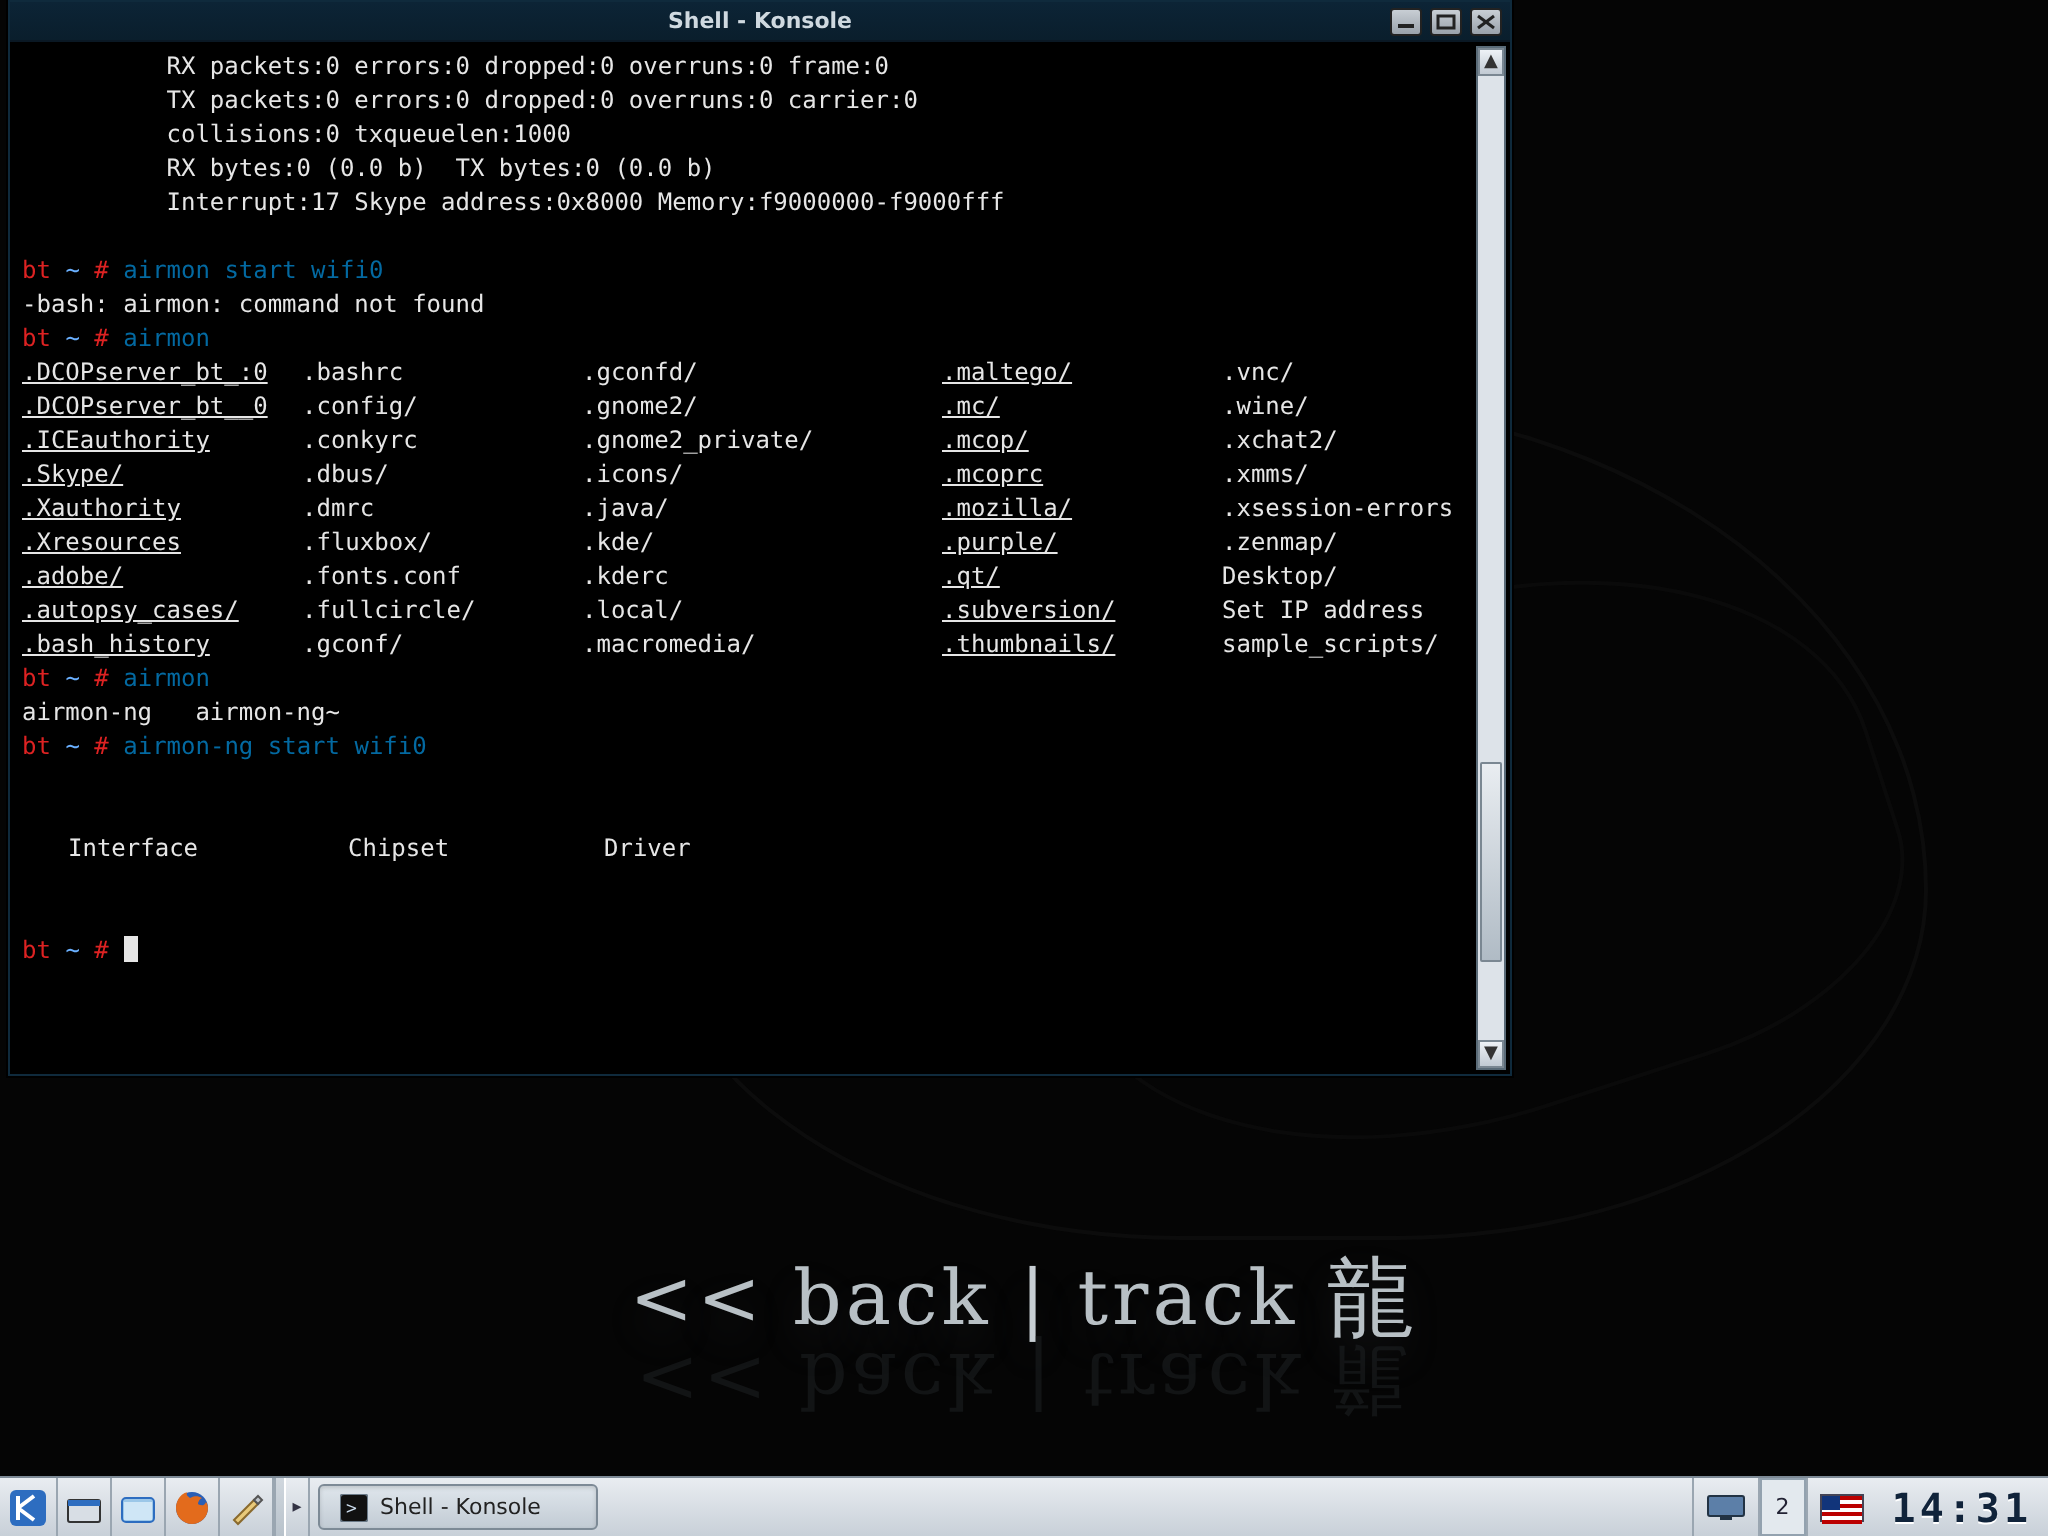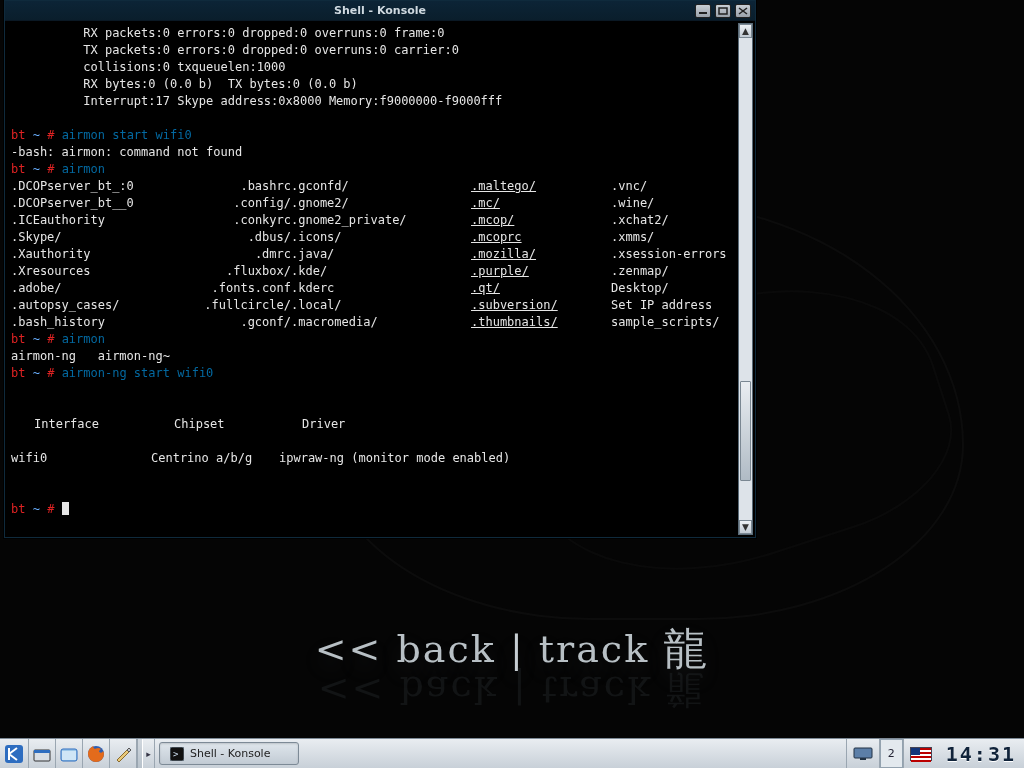--- a/index.html
+++ b/index.html
@@ -83,22 +83,22 @@
   .p-sep  { color: #d22; }   
   .cmd    { color: #0369a1; }
   .cursor {
     display:inline-block; width:7px; height:13px; background:#e6e6e6; vertical-align:-2px;
   }
 
   
   .dirlist { display:block; }
   .dirlist .row { display:flex; }
   .dirlist .c { display:inline-block; }
-  .dirlist .c0 { width: 140px; }
-  .dirlist .c1 { width: 140px; text-align: right; }
+  .dirlist .c0 { width: 140px; text-decoration: underline; }
+  .dirlist .c1 { width: 140px; }
   .dirlist .c2 { width: 180px; }
   .dirlist .c3 { width: 140px; text-decoration: underline; }
   .dirlist .c4 { width: auto; }
 
   .tabhdr { display:flex;margin-left:23px; }
   .tabhdr .h0 { width:140px; }
   .tabhdr .h1 { width:128px; }
   .tabhdr .h2 { width:auto; }
   .tabrow { display:flex; }
   .tabrow .h0 { width:140px; }
@@ -215,21 +215,20 @@
 
 <span class="p-host">bt</span> <span class="p-path">~</span> <span class="p-sep">#</span> <span class="cmd">airmon start wifi0</span>
 <span>-bash: airmon: command not found</span>
 <span class="p-host">bt</span> <span class="p-path">~</span> <span class="p-sep">#</span> <span class="cmd">airmon</span>
 <span class="dirlist" id="dirlist"><span class="row"><span class="c c0">.DCOPserver_bt_:0</span><span class="c c1">.bashrc</span><span class="c c2">.gconfd/</span><span class="c c3">.maltego/</span><span class="c c4">.vnc/</span></span><span class="row"><span class="c c0">.DCOPserver_bt__0</span><span class="c c1">.config/</span><span class="c c2">.gnome2/</span><span class="c c3">.mc/</span><span class="c c4">.wine/</span></span><span class="row"><span class="c c0">.ICEauthority</span><span class="c c1">.conkyrc</span><span class="c c2">.gnome2_private/</span><span class="c c3">.mcop/</span><span class="c c4">.xchat2/</span></span><span class="row"><span class="c c0">.Skype/</span><span class="c c1">.dbus/</span><span class="c c2">.icons/</span><span class="c c3">.mcoprc</span><span class="c c4">.xmms/</span></span><span class="row"><span class="c c0">.Xauthority</span><span class="c c1">.dmrc</span><span class="c c2">.java/</span><span class="c c3">.mozilla/</span><span class="c c4">.xsession-errors</span></span><span class="row"><span class="c c0">.Xresources</span><span class="c c1">.fluxbox/</span><span class="c c2">.kde/</span><span class="c c3">.purple/</span><span class="c c4">.zenmap/</span></span><span class="row"><span class="c c0">.adobe/</span><span class="c c1">.fonts.conf</span><span class="c c2">.kderc</span><span class="c c3">.qt/</span><span class="c c4">Desktop/</span></span><span class="row"><span class="c c0">.autopsy_cases/</span><span class="c c1">.fullcircle/</span><span class="c c2">.local/</span><span class="c c3">.subversion/</span><span class="c c4">Set IP address</span></span><span class="row"><span class="c c0">.bash_history</span><span class="c c1">.gconf/</span><span class="c c2">.macromedia/</span><span class="c c3">.thumbnails/</span><span class="c c4">sample_scripts/</span></span></span><span class="p-host">bt</span> <span class="p-path">~</span> <span class="p-sep">#</span> <span class="cmd">airmon</span>
 <span>airmon-ng   airmon-ng~</span>
 <span class="p-host">bt</span> <span class="p-path">~</span> <span class="p-sep">#</span> <span class="cmd">airmon-ng start wifi0</span>
 
 
 <span class="tabhdr"><span class="h0">Interface</span><span class="h1">Chipset</span><span class="h2">Driver</span></span>
-<span class="tabrow"><span class="h0">wifi0</span><span class="h1">Centrino a/b/g</span><span class="h2">ipwraw-ng (monitor mode enabled)</span></span>
 
 <span class="p-host">bt</span> <span class="p-path">~</span> <span class="p-sep">#</span> <span class="cursor"></span></div>
 
   <div class="scrollbar">
     <div class="arrow up">▲</div>
     <div class="thumb"></div>
     <div class="arrow down">▼</div>
   </div>
 </div>
 

